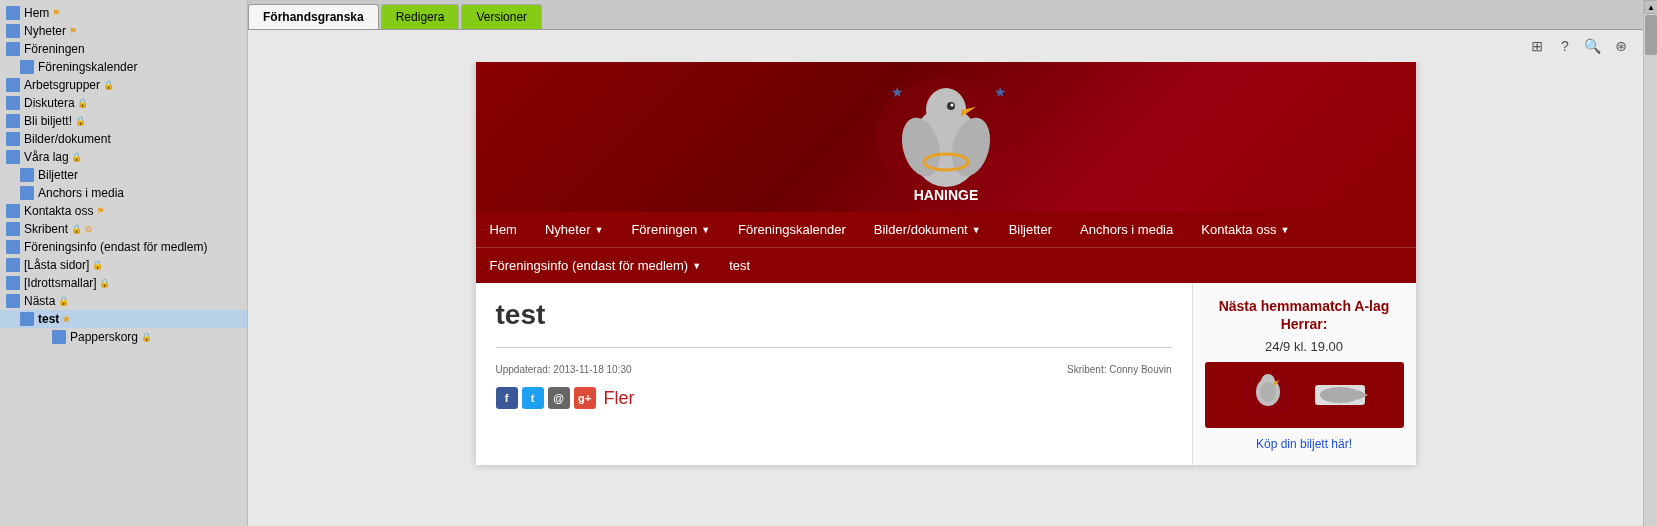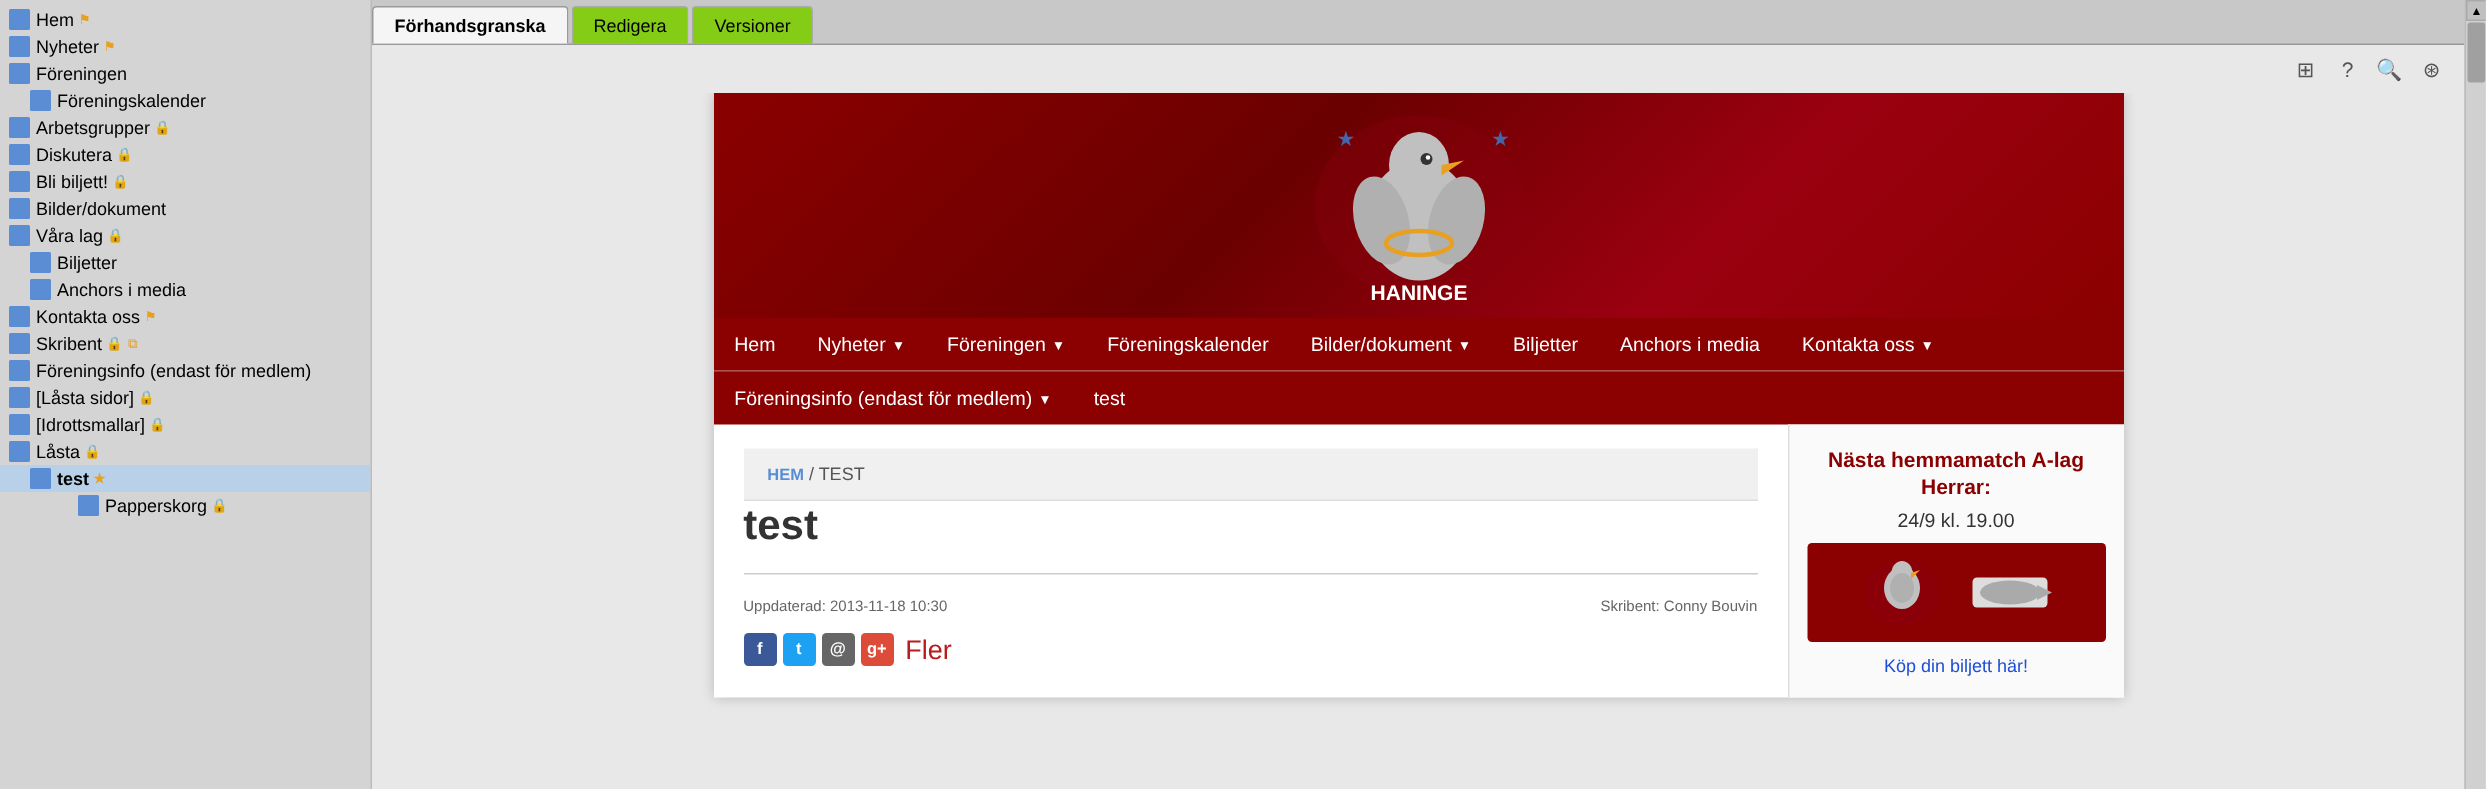--- a/index.html
+++ b/index.html
@@ -380,21 +380,21 @@
   </div>
 
   <div class="sidebar-item">
     <span class="page-icon"></span>
     <span>[Idrottsmallar]</span>
     <span class="lock-icon">🔒</span>
   </div>
 
   <div class="sidebar-item">
     <span class="page-icon"></span>
-    <span>Låsta</span>
+    <span>Nästa</span>
     <span class="lock-icon">🔒</span>
   </div>
 
   <div class="sidebar-item indent1 active">
     <span class="page-icon"></span>
     <span>test</span>
     <span class="small-icon">★</span>
   </div>
 
   <div class="sidebar-item indent2">
@@ -473,25 +473,20 @@
         </div>
 
         <div class="nav-row2">
           <span class="nav-item">Föreningsinfo (endast för medlem) <span class="arrow">▼</span></span>
           <span class="nav-item">test</span>
         </div>
 
         <div class="page-body">
           <div class="page-main">
 
-            <div class="site-breadcrumb">
-              <a>HEM</a>
-              <span> / </span>
-              <span>TEST</span>
-            </div>
 
             <h1 class="page-title-h">test</h1>
 
             <hr class="page-divider">
 
             <div class="page-meta">
               <span>Uppdaterad: 2013-11-18 10:30</span>
               <span>Skribent: Conny Bouvin</span>
             </div>
 

